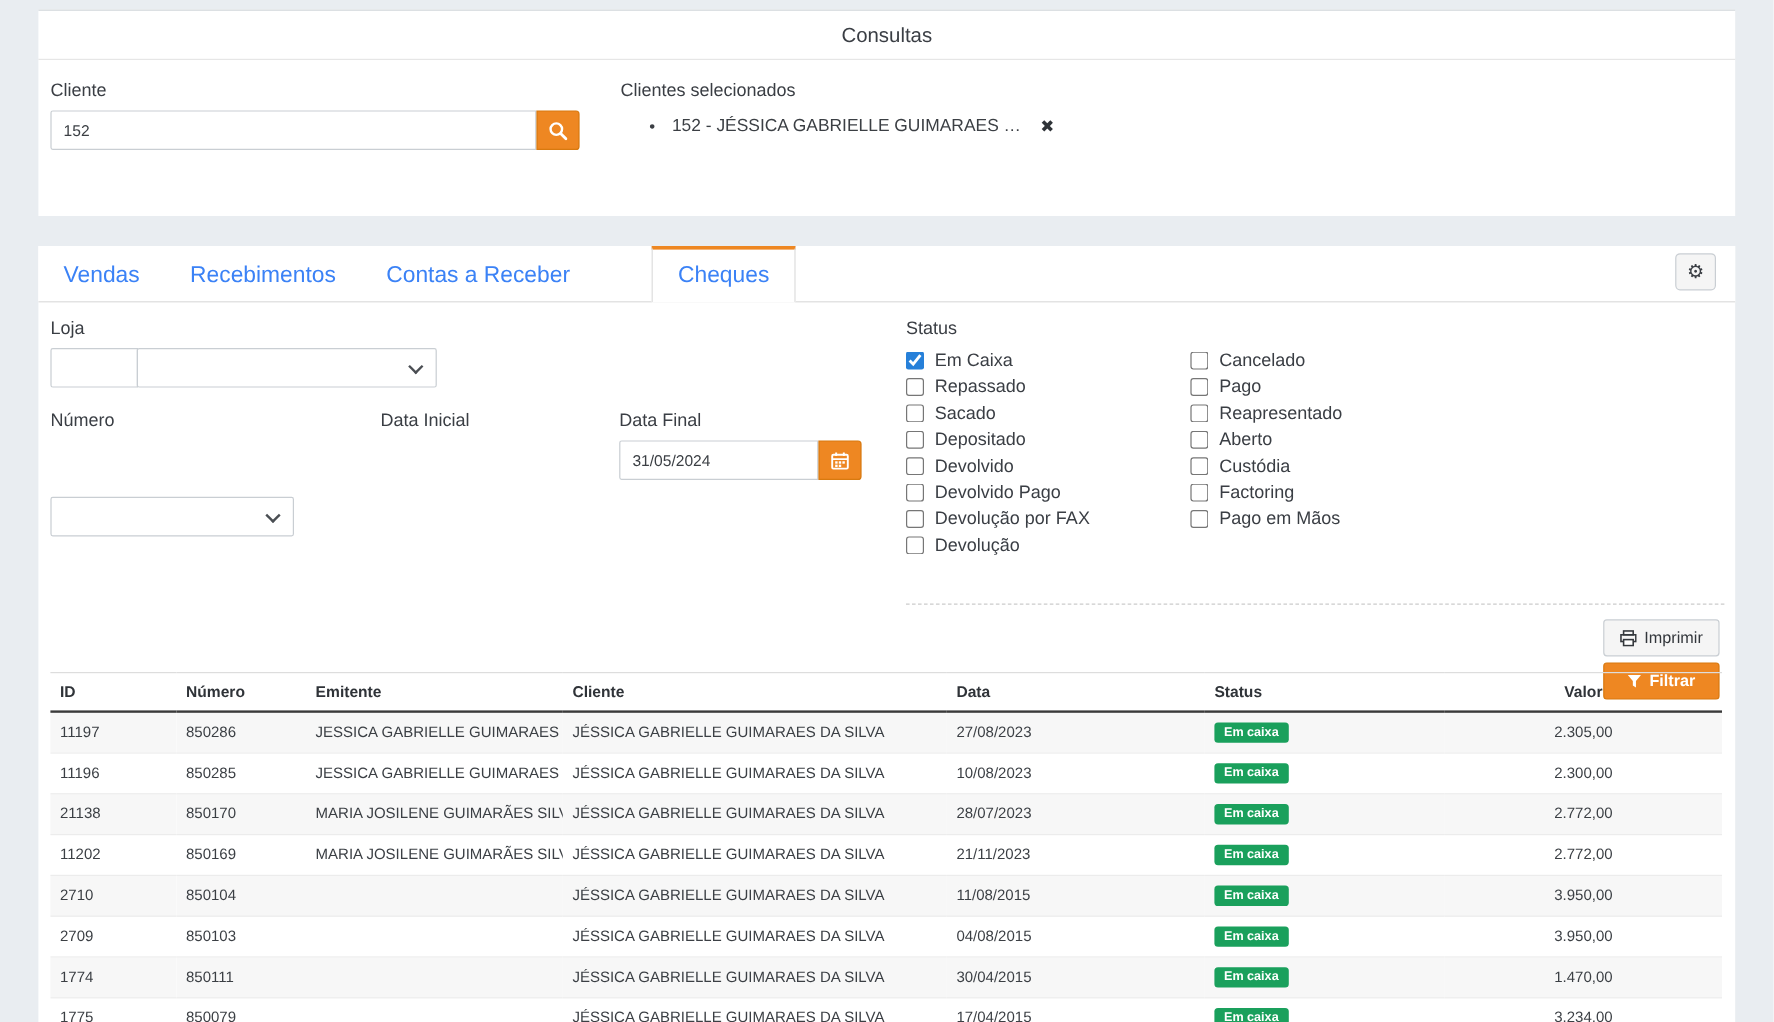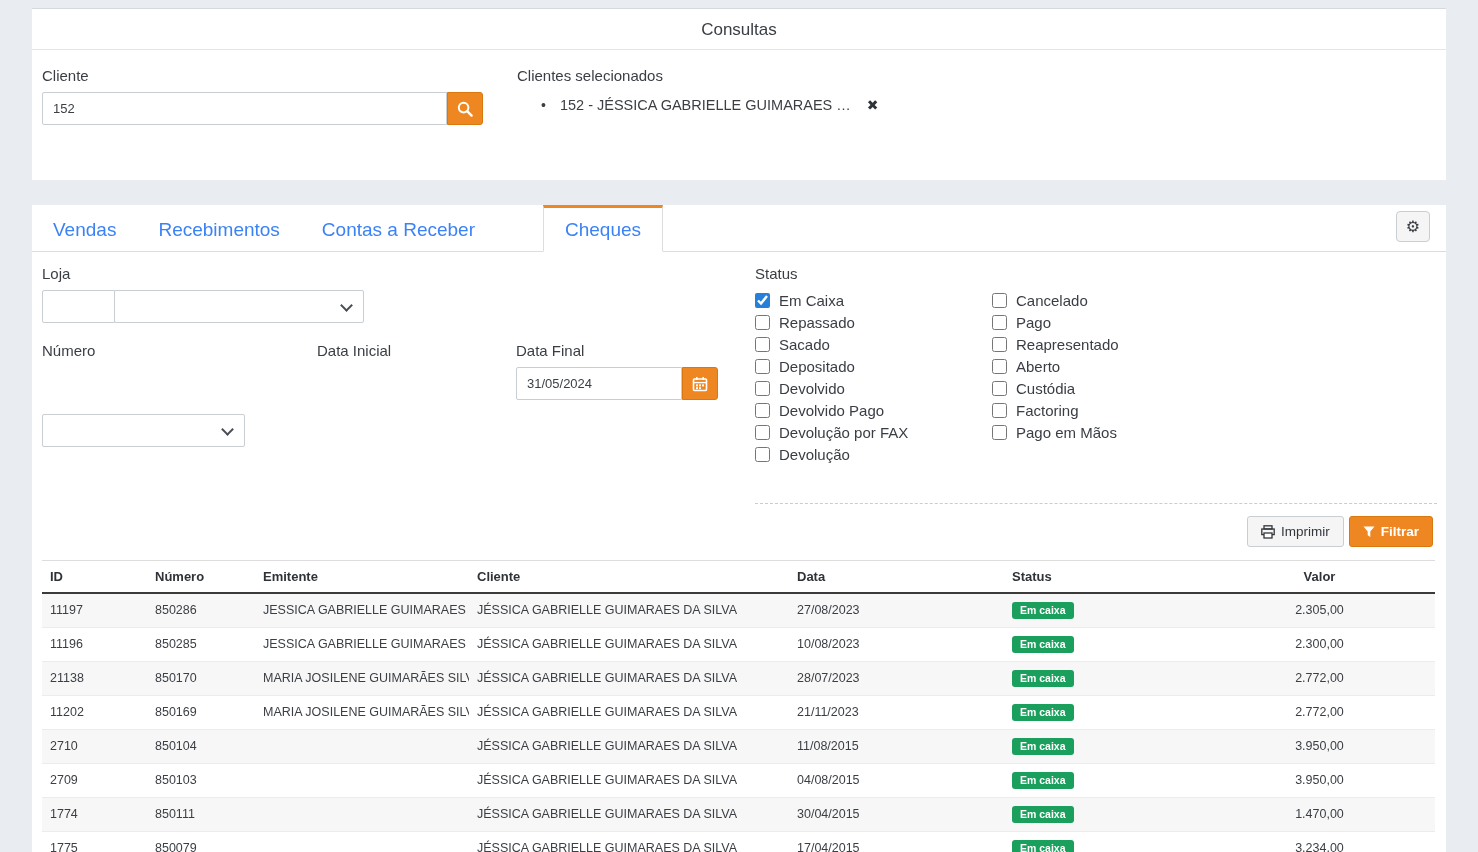--- a/index.html
+++ b/index.html
@@ -329,21 +329,21 @@
       </label>
       <label class="checkbox-row">
         <input type="checkbox" style="">
         <span>Pago em Mãos</span>
       </label>
     </div>
 
   <div class="dashed-sep abs" style="left:723px; top:298px; width:682px;"></div>
 
   
-  <div class="actions abs" style="top:311px; right:13px;">
+  <div class="actions abs" style="top:311px; right:13px;flex-direction:column;">
     <button class="btn btn-light">
       <span>
         <svg class="icon-svg" width="14" height="14" viewBox="0 0 14 14">
           <rect x="3" y="0.8" width="8" height="3.2" fill="none" stroke="#33373c" stroke-width="1.3"></rect>
           <rect x="0.8" y="4" width="12.4" height="5.6" fill="none" stroke="#33373c" stroke-width="1.3"></rect>
           <rect x="3" y="8" width="8" height="5" fill="#fff" stroke="#33373c" stroke-width="1.3"></rect>
         </svg>
       </span>
       <span>Imprimir</span>
     </button>

